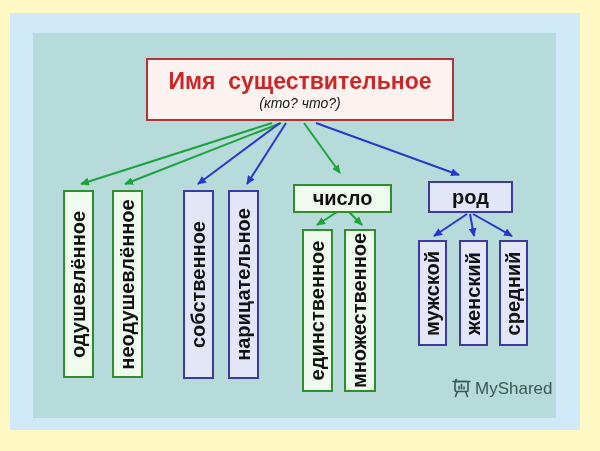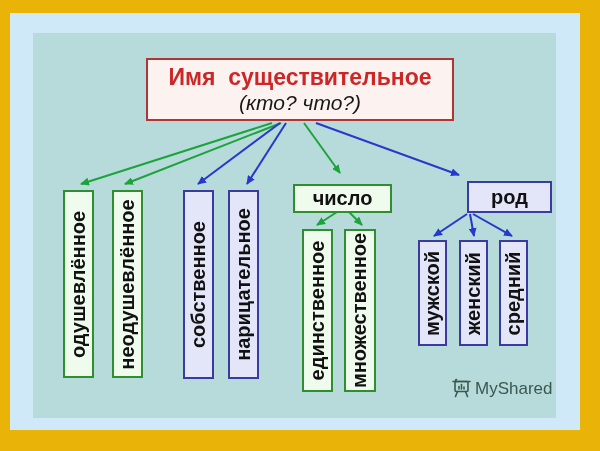--- a/index.html
+++ b/index.html
@@ -1,40 +1,40 @@
 <!DOCTYPE html>
 <html><head>
 <meta charset="utf-8">
 <style>
   html,body{margin:0;padding:0;}
   body{background:#ffffff;font-family:"Liberation Sans",sans-serif;}
-  .canvas{position:relative;width:600px;height:451px;background:#eab308;overflow:hidden;}
+  .canvas{position:relative;width:600px;height:451px;background:#fef9c3;overflow:hidden;}
   .frame{position:absolute;left:10px;top:13px;width:570px;height:417px;background:#cfe9f9;}
   .panel{position:absolute;left:23px;top:20px;width:523px;height:385px;background:#b6dbda;}
   
   .arrows{position:absolute;left:0;top:0;width:600px;height:451px;z-index:1;pointer-events:none;}
   
   .node{position:absolute;z-index:2;display:flex;align-items:center;justify-content:center;box-sizing:border-box;}
   .title-box{left:146px;top:58px;width:308px;height:63px;background:#fcf3f1;border:2px solid #b23434;
              flex-direction:column;text-align:center;line-height:1.15;}
   .title-l1{color:#cc2626;font-weight:bold;font-size:23px;white-space:pre;}
-  .title-l2{color:#161616;font-style:italic;font-size:21px;}
+  .title-l2{color:#161616;font-style:italic;font-size:14px;}
   .gbox{background:#eefbed;border:2px solid #2f8f2f;}
   .bbox{background:#e3e6f8;border:2px solid #3a3aa0;}
   .vbox span{transform:rotate(-90deg);white-space:nowrap;font-weight:bold;font-size:20px;color:#111;}
   .hbox{font-weight:bold;font-size:20px;color:#111;}
   
   .n-animate   {left:63px; top:190px;width:31px;height:188px;}
   .n-inanimate {left:112px;top:190px;width:31px;height:188px;}
   .n-proper    {left:183px;top:190px;width:31px;height:189px;}
   .n-common    {left:228px;top:190px;width:31px;height:189px;}
   .n-number    {left:293px;top:184px;width:99px;height:29px;}
   .n-singular  {left:302px;top:229px;width:31px;height:163px;}
   .n-plural    {left:344px;top:229px;width:32px;height:163px;}
-  .n-gender    {left:428px;top:181px;width:85px;height:32px;margin-left:39px;}
+  .n-gender    {left:428px;top:181px;width:85px;height:32px;}
   .n-masculine {left:418px;top:240px;width:29px;height:106px;}
   .n-feminine  {left:459px;top:240px;width:29px;height:106px;}
   .n-neuter    {left:499px;top:240px;width:29px;height:106px;}
   
   .watermark{position:absolute;left:451px;top:377px;z-index:3;display:flex;align-items:center;gap:3px;
              color:#3d5851;font-size:17px;}
   .watermark svg{display:block;}
 </style>
 </head>
 <body>

